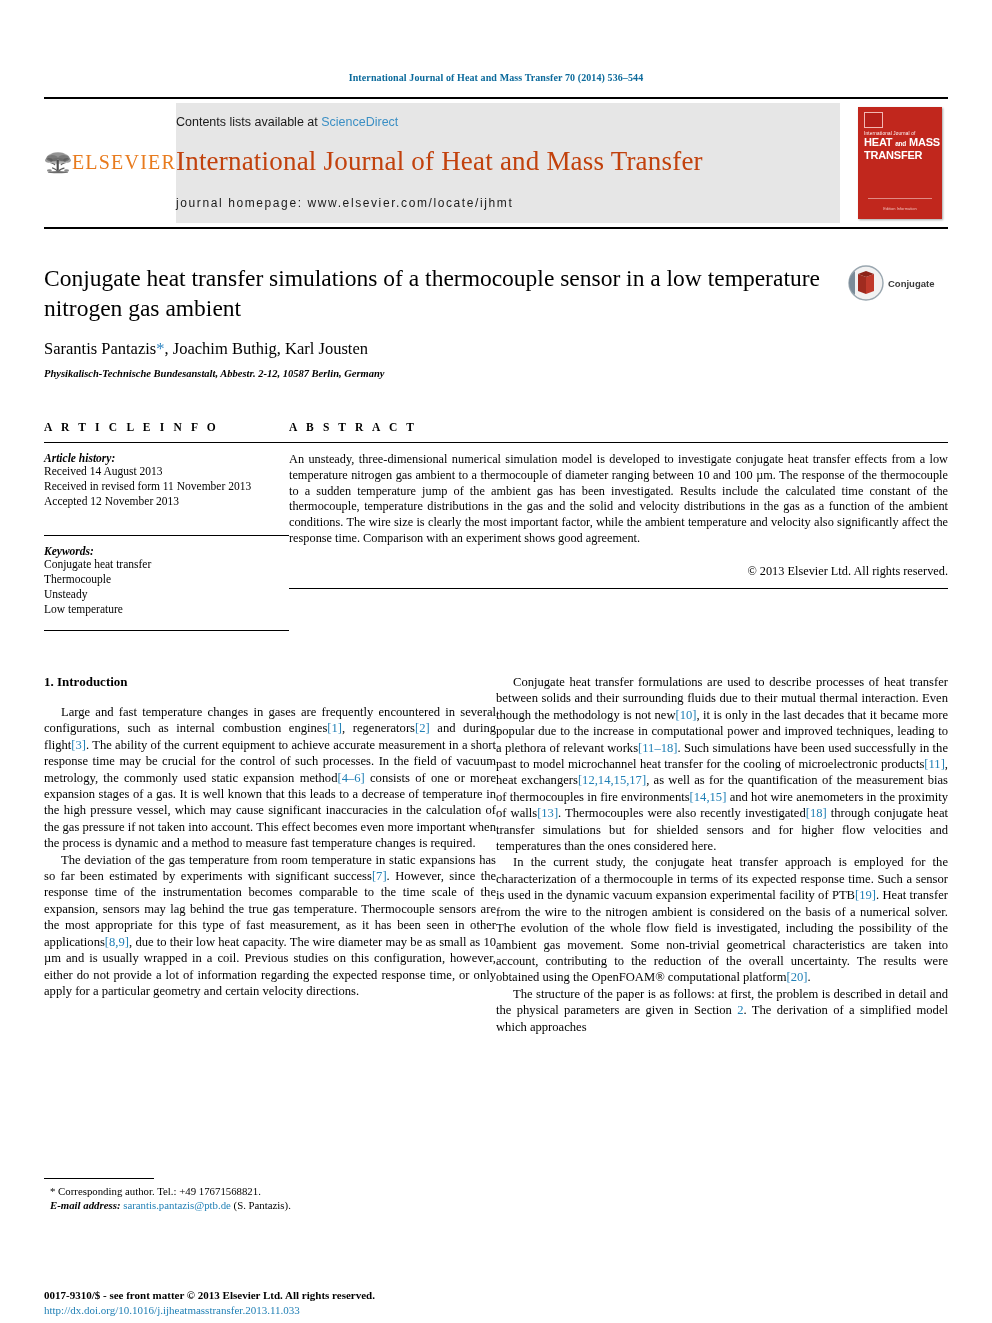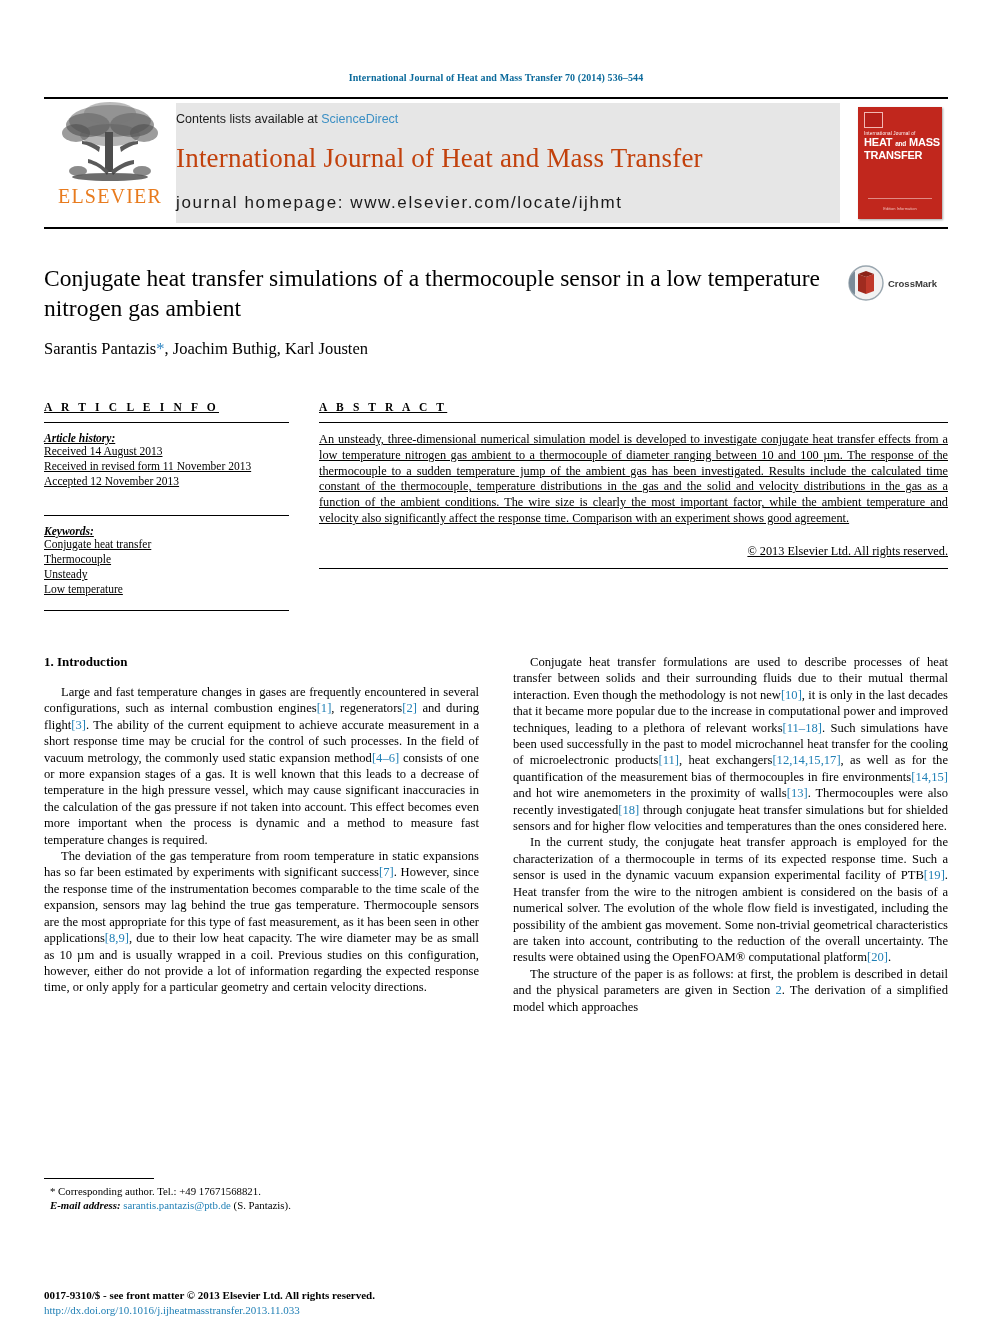--- a/index.html
+++ b/index.html
@@ -41,21 +41,21 @@
     border-bottom: 2.5px solid #000;
     height: 128px;
     display: flex;
     align-items: stretch;
     box-sizing: content-box;
   }
   .elsevier-logo {
     width: 132px;
     flex: 0 0 132px;
     display: flex;
-    flex-direction: column;
+    flex-direction: row;
     align-items: center;
     justify-content: flex-start;
     box-sizing: border-box;
   }
   .tree-svg { display: block; }
   .elsevier-word {
     font-family: "Liberation Serif", serif;
     font-size: 20px;
     letter-spacing: 1.2px;
     color: #e87b1e;
@@ -82,21 +82,21 @@
   }
   .journal-title {
     font-family: "Liberation Serif", serif;
     font-size: 27px;
     color: #c2410c;
     margin: 17px 0 19px 0;
     letter-spacing: 0.2px;
   }
   .homepage-line {
     font-family: "Liberation Sans", sans-serif;
-    font-size: 17px;
+    font-size: 12px;
     letter-spacing: 1.6px;
     color: #1a1a1a;
     margin-bottom: 3px;
   }
   .cover-thumb {
     flex: 0 0 96px;
     width: 96px;
     display: flex;
     align-items: center;
     justify-content: center;
@@ -192,22 +192,20 @@
     font-family: "Liberation Sans", sans-serif;
     font-size: 9.5px;
     font-weight: bold;
     color: #3a3a3a;
   }
 
   
   .info-abstract {
     margin: 42px 44px 0 44px;
     display: flex;
-    gap: 30px;
-    text-decoration: underline;
   }
   .col-info {
     flex: 0 0 245px;
     width: 245px;
   }
   .col-abstract {
     flex: 1 1 auto;
   }
   .section-tag {
     font-family: "Liberation Serif", serif;
@@ -244,21 +242,20 @@
   .copyright {
     text-align: right;
     font-size: 12.3px;
     margin-top: 17px;
   }
 
   
   .body-columns {
     margin: 34px 44px 0 44px;
     display: flex;
-    gap: 34px;
   }
   .body-col {
     flex: 1 1 0;
     width: 0;
   }
   .sec-heading {
     font-family: "Liberation Serif", serif;
     font-weight: bold;
     font-size: 13px;
     margin: 0 0 14px 0;
@@ -357,30 +354,31 @@
         <div class="cover-foot">Edition Information</div>
       </div>
     </div>
   </div>
 
   <div class="title-block">
     <h1 class="paper-title">Conjugate heat transfer simulations of a thermocouple sensor in a low temperature nitrogen gas ambient</h1>
     <div class="authors">
       <span>Sarantis Pantazis</span><span class="author-star">*</span><span>, Joachim Buthig, Karl Jousten</span>
     </div>
+    <div class="affiliation">Physikalisch-Technische Bundesanstalt, Abbestr. 2-12, 10587 Berlin, Germany</div>
 
     <div class="crossmark">
       <svg width="36" height="36" viewBox="0 0 36 36">
         <circle cx="18" cy="18" r="17" fill="#f2f2f2" stroke="#9aa7b0" stroke-width="1.4"></circle>
         <path d="M7 30 A15 15 0 0 1 7 6 L7 30 Z" fill="#7b8c99"></path>
         <path d="M10 9 L18 12 L18 29 L10 26 Z" fill="#a02b1f"></path>
         <path d="M26 9 L18 12 L18 29 L26 26 Z" fill="#c0392b"></path>
         <path d="M10 9 L18 12 L26 9 L18 6 Z" fill="#8c2318"></path>
       </svg>
-      <span class="crossmark-label">CrossMark</span>
+      <span class="crossmark-label">Conjugate</span>
     </div>
   </div>
 
   <div class="info-abstract">
     <div class="col-info">
       <div class="section-tag">A R T I C L E    I N F O</div>
       <div class="rule-thick"></div>
       <div class="history-block">
         <div class="info-head">Article history:</div>
         <div class="info-line">Received 14 August 2013</div>

